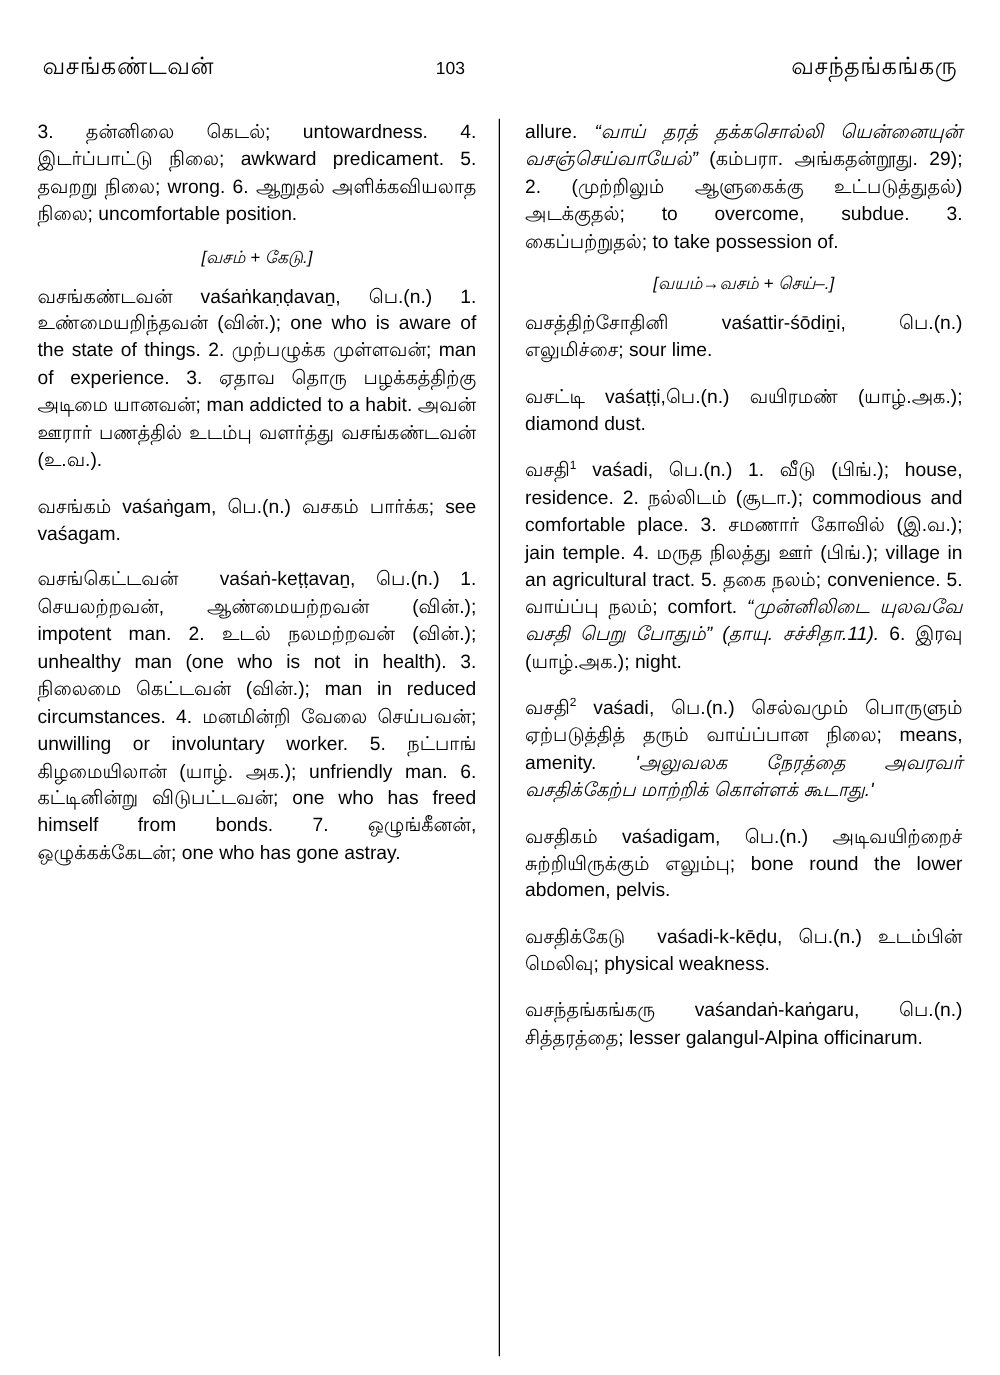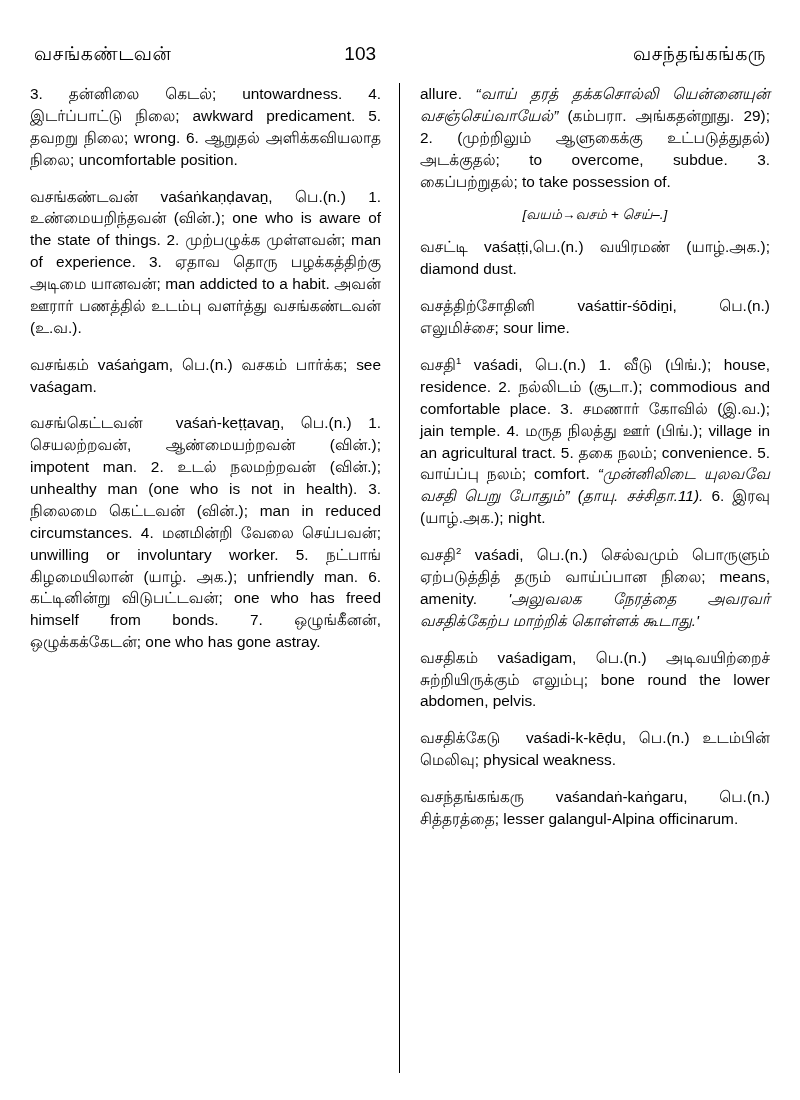--- a/index.html
+++ b/index.html
@@ -31,29 +31,29 @@
     padding: 0 4px 4px 4px;
     height: 34px;
     box-sizing: border-box;
   }
   .header .hw {
     font-size: 19px;
     letter-spacing: 0.5px;
     white-space: nowrap;
   }
   .header .pageno {
-    font-size: 19px;
+    font-size: 14px;
     position: relative;
     left: -42px;
   }
   
   .columns {
     display: flex;
     height: 990px;
-    margin-top: 6px;
+    margin-top: 18px;
   }
   .col {
     width: 50%;
     box-sizing: border-box;
     position: relative;
   }
   .col-left {
     padding-right: 18px;
     border-right: 1.6px solid #000;
   }
@@ -97,20 +97,23 @@
   </div>
 
   <div class="columns">
 
     <div class="col col-left">
 
       <div class="entry first-block">
         <span>3. தன்னிலை கெடல்; untowardness. 4. இடர்ப்பாட்டு நிலை; awkward predicament. 5. தவறறு நிலை; wrong. 6. ஆறுதல் அளிக்கவியலாத நிலை; uncomfortable position.</span>
       </div>
 
+      <div class="bracket">
+        <span>[வசம் + கேடு.]</span>
+      </div>
 
       <div class="entry">
         <span class="hw tam">வசங்கண்டவன்</span>
         <span class="ital">vaśaṅkaṇḍavaṉ</span><span class="tam">, பெ.(n.)</span>
         <span>1. உண்மையறிந்தவன் (வின்.); one who is aware of the state of things. 2. முற்பழுக்க முள்ளவன்; man of experience. 3. ஏதாவ தொரு பழக்கத்திற்கு அடிமை யானவன்; man addicted to a habit.</span>
         <span class="ital tam">அவன் ஊரார் பணத்தில் உடம்பு வளர்த்து வசங்கண்டவன் (உ.வ.).</span>
       </div>
 
 
       <div class="entry">
@@ -138,29 +141,29 @@
         <span class="quote tam">“வாய் தரத் தக்கசொல்லி யென்னையுன் வசஞ்செய்வாயேல்”</span>
         <span class="ital tam">(கம்பரா. அங்கதன்றூது. 29);</span>
         <span>2. (முற்றிலும் ஆளுகைக்கு உட்படுத்துதல்) அடக்குதல்; to overcome, subdue. 3. கைப்பற்றுதல்; to take possession of.</span>
       </div>
 
       <div class="bracket">
         <span>[வயம்→வசம் + செய்–.]</span>
       </div>
 
       <div class="entry">
+        <span class="hw tam">வசத்திற்சோதினி</span>
+        <span class="ital">vaśattir-śōdiṉi</span><span class="tam">, பெ.(n.)</span>
+        <span>எலுமிச்சை; sour lime.</span>
+      </div>
+
+      <div class="entry">
         <span class="hw tam">வசட்டி</span>
         <span class="ital">vaśaṭṭi</span><span class="tam">,பெ.(n.)</span>
         <span>வயிரமண் (யாழ்.அக.); diamond dust.</span>
-      </div>
-
-      <div class="entry">
-        <span class="hw tam">வசத்திற்சோதினி</span>
-        <span class="ital">vaśattir-śōdiṉi</span><span class="tam">, பெ.(n.)</span>
-        <span>எலுமிச்சை; sour lime.</span>
       </div>
 
       <div class="entry">
         <span class="hw tam">வசதி</span><sup>1</sup>
         <span class="ital">vaśadi</span><span class="tam">, பெ.(n.)</span>
         <span>1. வீடு (பிங்.); house, residence. 2. நல்லிடம் (சூடா.); commodious and comfortable place. 3. சமணார் கோவில் (இ.வ.); jain temple. 4. மருத நிலத்து ஊர் (பிங்.); village in an agricultural tract. 5. தகை நலம்; convenience. 5. வாய்ப்பு நலம்; comfort.</span>
         <span class="quote tam">“முன்னிலிடை யுலவவே வசதி பெறு போதும்” (தாயு. சச்சிதா.11).</span>
         <span>6. இரவு (யாழ்.அக.); night.</span>
       </div>
 

